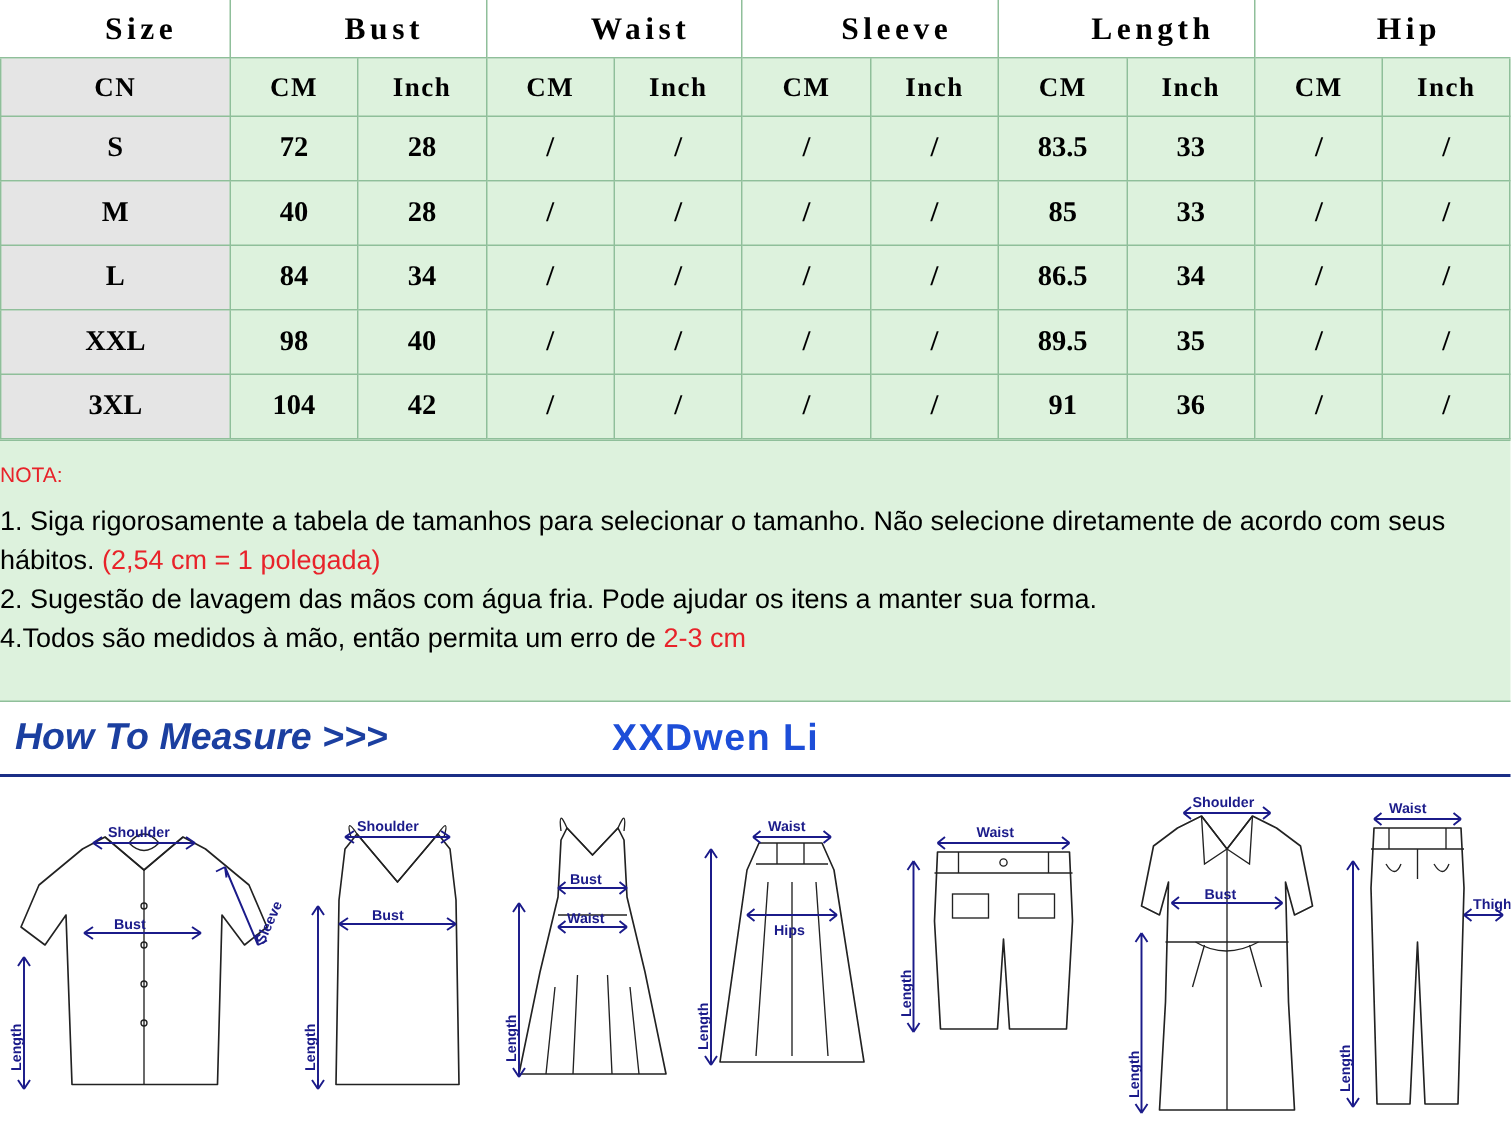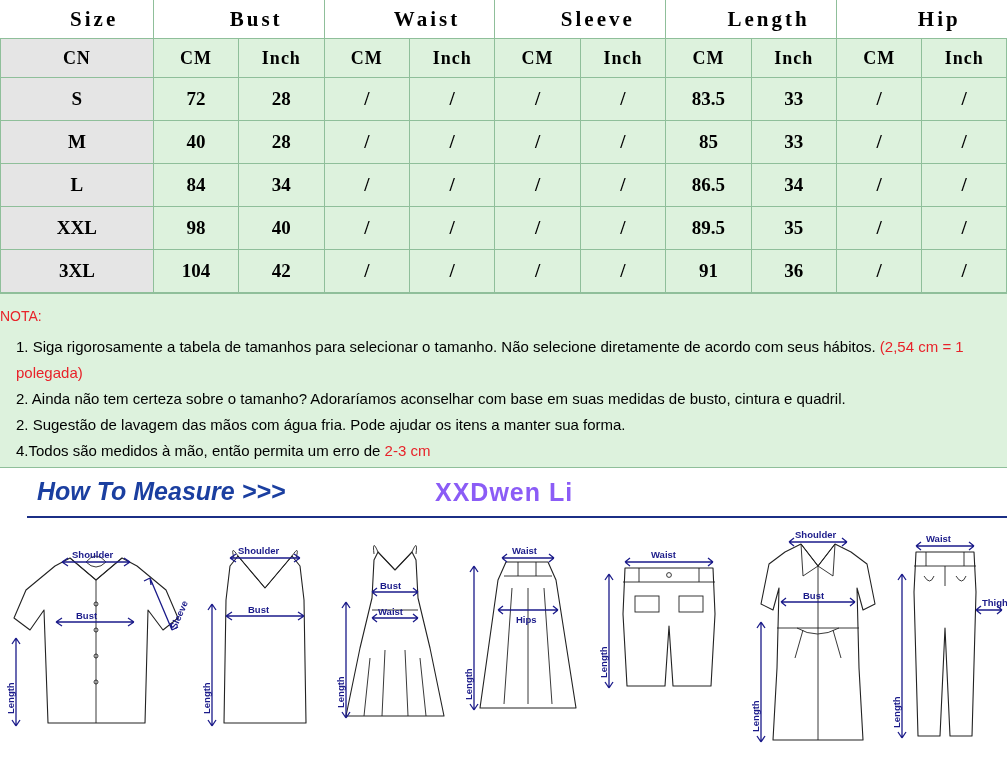--- a/index.html
+++ b/index.html
@@ -79,36 +79,34 @@
     text-align: left;
   }
   .note-title {
     color: #e8232a;
     font-family: "Liberation Sans", sans-serif;
     font-size: 14px;
     margin-bottom: 10px;
   }
   .note-line {
     font-family: "Liberation Sans", sans-serif;
-    font-size: 15px;
+    font-size: 18px;
     color: #000000;
     line-height: 26px;
-    padding-left: 16px;
   }
   .note-line .hl {
     color: #e8232a;
   }
 
   
   .measure-head {
     position: relative;
     height: 44px;
     border-bottom: 2px solid #1b2f86;
     margin-top: 4px;
-    margin-left: 27px;
   }
   .measure-title {
     position: absolute;
     left: 10px;
     top: 5px;
     font-family: "Liberation Sans", sans-serif;
     font-weight: bold;
     font-style: italic;
     font-size: 25px;
     color: #1b3fa0;
@@ -119,21 +117,21 @@
     font-size: 25px;
     font-weight: bold;
   }
   .brand {
     position: absolute;
     left: 408px;
     top: 6px;
     font-family: "Liberation Sans", sans-serif;
     font-weight: bold;
     font-size: 25px;
-    color: #8b5cf6;
+    color: #1d4ed8;
     letter-spacing: 1px;
   }
 
   
   .figures {
     position: relative;
     height: 230px;
     width: 1007px;
     background: #ffffff;
   }
@@ -280,21 +278,20 @@
         <td class="green edge-right">/</td>
       </tr>
     </tbody>
   </table>
 
   <div class="note-box">
     <div class="note-title">NOTA:</div>
     <div class="note-line">
       <span>1. Siga rigorosamente a tabela de tamanhos para selecionar o tamanho. Não selecione diretamente de acordo com seus hábitos. </span><span class="hl">(2,54 cm = 1 polegada)</span>
     </div>
-    <div class="note-line">2. Ainda não tem certeza sobre o tamanho? Adoraríamos aconselhar com base em suas medidas de busto, cintura e quadril.</div>
     <div class="note-line">2. Sugestão de lavagem das mãos com água fria. Pode ajudar os itens a manter sua forma.</div>
     <div class="note-line">
       <span>4.Todos são medidos à mão, então permita um erro de </span><span class="hl">2-3 cm</span>
     </div>
   </div>
 
   <div class="measure-head">
     <div class="measure-title">
       <span>How To Measure</span>
       <span class="measure-arrows">&gt;&gt;&gt;</span>

